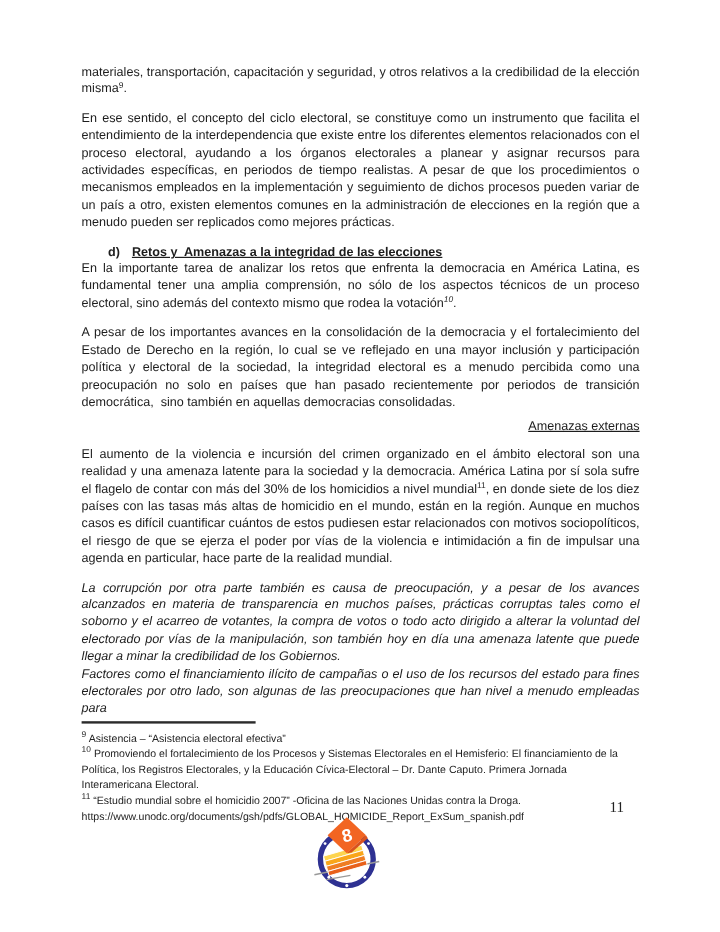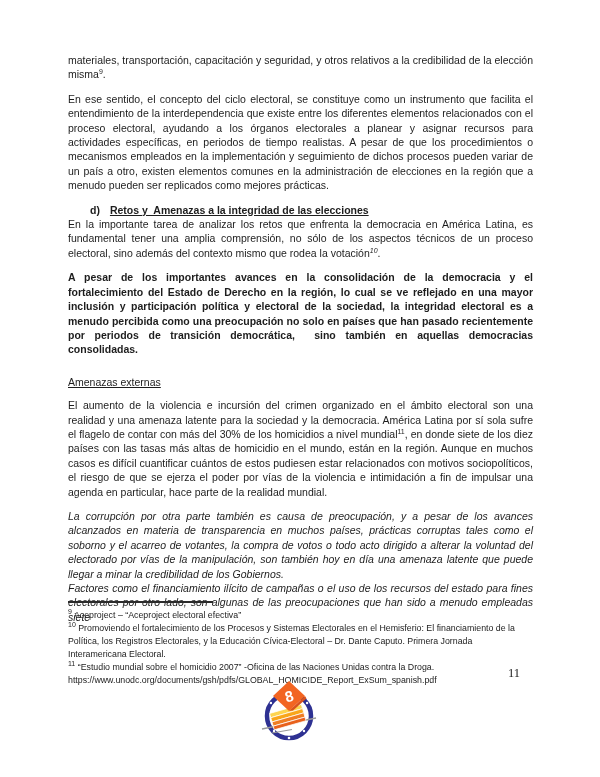--- a/index.html
+++ b/index.html
@@ -19,22 +19,22 @@
   }
   .body-text p{margin:0 0 10px 0;}
   p.heading{
     margin:7px 0 0 0;
     padding-left:22px;
     font-weight:bold;
     text-align:left;
   }
   .hmarker{margin-right:10px;}
   .underline{text-decoration:underline;}
-  p.para-tight{margin-bottom:18px;font-weight:bold;}
-  p.subheading{margin:0 0 9px 0;text-align:left;}
+  p.para-tight{margin-bottom:6px;}
+  p.subheading{margin:0 0 9px 0;text-align:right;}
   p.no-gap{margin-bottom:0;font-style:italic;}
   sup.fnref{
     font-size:7px;
     line-height:0;
     vertical-align:4px;
   }
   sup.italic{font-style:italic;}
   .footnotes{
     position:absolute;
     left:68px;top:601px;width:465px;
@@ -76,27 +76,27 @@
     <p><span>En la importante tarea de analizar los retos que enfrenta la democracia en América Latina, es fundamental tener una amplia comprensión, no sólo de los aspectos técnicos de un proceso electoral, sino además del contexto mismo que rodea la votación</span><sup class="fnref italic">10</sup><span>.</span></p>
 
     <p class="para-tight"><span>A pesar de los importantes avances en la consolidación de la democracia y el fortalecimiento del Estado de Derecho en la región, lo cual se ve reflejado en una mayor inclusión y participación política y electoral de la sociedad, la integridad electoral es a menudo percibida como una preocupación no solo en países que han pasado recientemente por periodos de transición democrática,&nbsp; sino también en aquellas democracias consolidadas.</span></p>
 
     <p class="subheading"><span class="underline">Amenazas externas</span></p>
 
     <p><span>El aumento de la violencia e incursión del crimen organizado en el ámbito electoral son una realidad y una amenaza latente para la sociedad y la democracia. América Latina por sí sola sufre el flagelo de contar con más del 30% de los homicidios a nivel mundial</span><sup class="fnref">11</sup><span>, en donde siete de los diez países con las tasas más altas de homicidio en el mundo, están en la región. Aunque en muchos casos es difícil cuantificar cuántos de estos pudiesen estar relacionados con motivos sociopolíticos, el riesgo de que se ejerza el poder por vías de la violencia e intimidación a fin de impulsar una agenda en particular, hace parte de la realidad mundial.</span></p>
 
     <p class="no-gap"><span>La corrupción por otra parte también es causa de preocupación, y a pesar de los avances alcanzados en materia de transparencia en muchos países, prácticas corruptas tales como el soborno y el acarreo de votantes, la compra de votos o todo acto dirigido a alterar la voluntad del electorado por vías de la manipulación, son también hoy en día una amenaza latente que puede llegar a minar la credibilidad de los Gobiernos.</span></p>
 
-    <p class="no-gap"><span>Factores como el financiamiento ilícito de campañas o el uso de los recursos del estado para fines electorales por otro lado, son algunas de las preocupaciones que han sido a menudo empleadas siete</span></p>
+    <p class="no-gap"><span>Factores como el financiamiento ilícito de campañas o el uso de los recursos del estado para fines electorales por otro lado, son algunas de las preocupaciones que han nivel a menudo empleadas para</span></p>
 
   </div>
 
   <div class="footnotes">
     <div class="fn-sep"></div>
-    <p class="fn"><sup class="fnref">9</sup> <span>Aceproject – “Aceproject electoral efectiva”</span></p>
+    <p class="fn"><sup class="fnref">9</sup> <span>Asistencia – “Asistencia electoral efectiva”</span></p>
     <p class="fn"><sup class="fnref">10</sup> <span>Promoviendo el fortalecimiento de los Procesos y Sistemas Electorales en el Hemisferio: El financiamiento de la Política, los Registros Electorales, y la Educación Cívica-Electoral – Dr. Dante Caputo. Primera Jornada Interamericana Electoral.</span></p>
     <p class="fn"><sup class="fnref">11</sup> <span>“Estudio mundial sobre el homicidio 2007” -Oficina de las Naciones Unidas contra la Droga.</span></p>
     <p class="fn"><a class="fn-url" href="#">https://www.unodc.org/documents/gsh/pdfs/GLOBAL_HOMICIDE_Report_ExSum_spanish.pdf</a></p>
   </div>
 
   <div class="page-number">11</div>
 
   <svg class="logo" viewBox="0 0 64 62" xmlns="http://www.w3.org/2000/svg">
 
     <circle cx="31" cy="36" r="22" fill="none" stroke-width="4.5" stroke="#2e3192"></circle>

